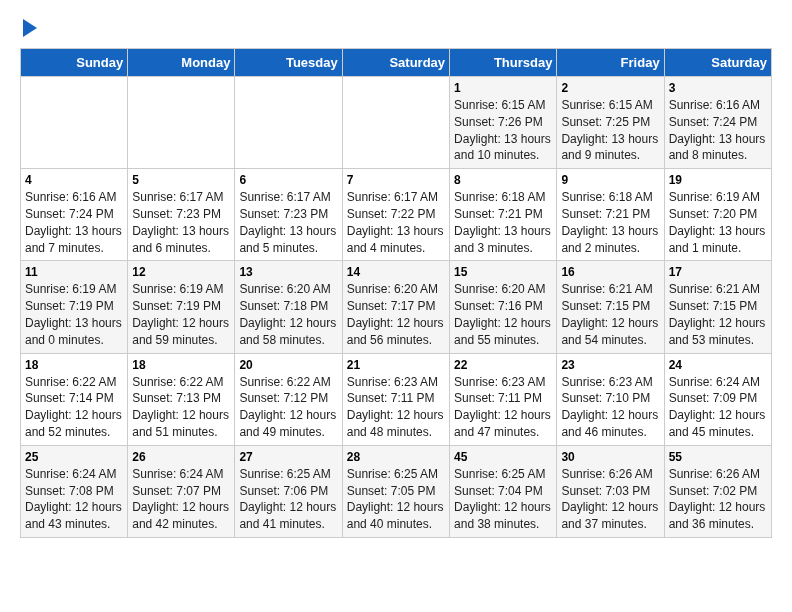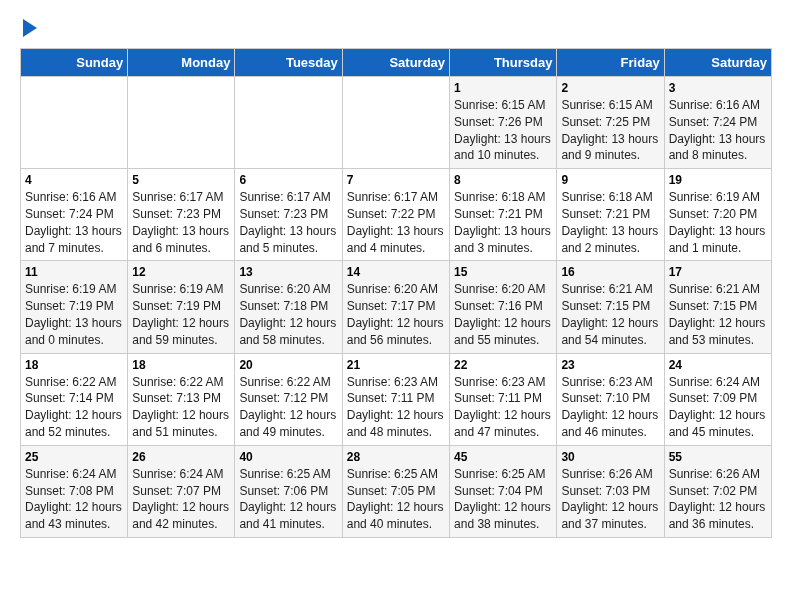--- a/index.html
+++ b/index.html
@@ -233,21 +233,21 @@
       <tr>
         <td>
           <div class="day-num">25</div>
           <div class="day-info">Sunrise: 6:24 AM<br>Sunset: 7:08 PM<br>Daylight: 12 hours and 43 minutes.</div>
         </td>
         <td>
           <div class="day-num">26</div>
           <div class="day-info">Sunrise: 6:24 AM<br>Sunset: 7:07 PM<br>Daylight: 12 hours and 42 minutes.</div>
         </td>
         <td>
-          <div class="day-num">40</div>
+          <div class="day-num">27</div>
           <div class="day-info">Sunrise: 6:25 AM<br>Sunset: 7:06 PM<br>Daylight: 12 hours and 41 minutes.</div>
         </td>
         <td>
           <div class="day-num">28</div>
           <div class="day-info">Sunrise: 6:25 AM<br>Sunset: 7:05 PM<br>Daylight: 12 hours and 40 minutes.</div>
         </td>
         <td>
           <div class="day-num">45</div>
           <div class="day-info">Sunrise: 6:25 AM<br>Sunset: 7:04 PM<br>Daylight: 12 hours and 38 minutes.</div>
         </td>

